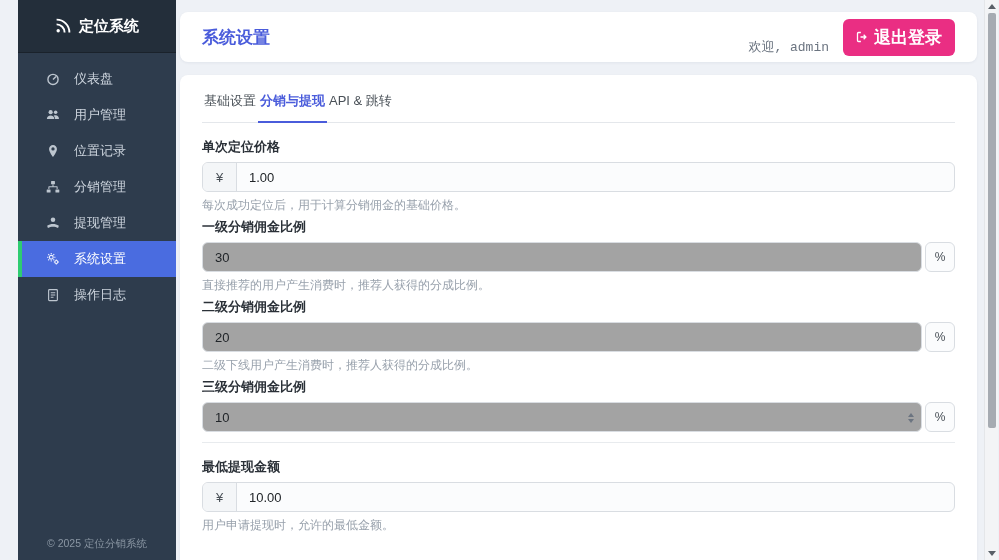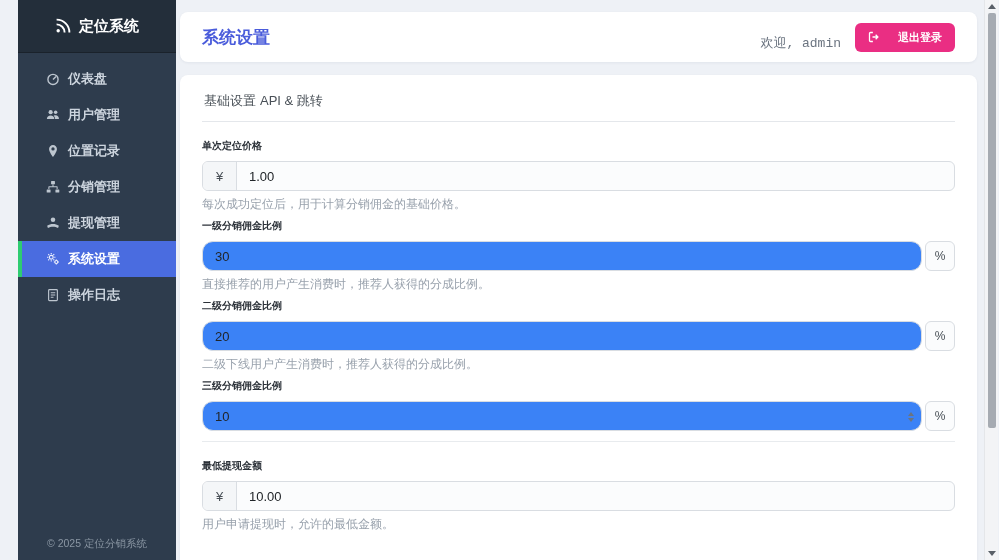--- a/index.html
+++ b/index.html
@@ -6,58 +6,58 @@
   html,body { width:999px; height:560px; overflow:hidden; background:#eef1f6;
               font-family:"Liberation Sans","DejaVu Sans",sans-serif; }
 
   
   .sidebar { position:absolute; left:18px; top:0; width:158px; height:560px;
              background:#2e3c4d; color:#cdd5de; z-index:2; }
   .logo { height:53px; background:#232e3a; display:flex; align-items:center; justify-content:center;
           gap:8px; color:#fff; font-size:15px; font-weight:700; border-bottom:1px solid rgba(0,0,0,.25); }
   .logo svg { width:16px; height:16px; }
   .nav { padding-top:8px; }
-  .nav-item { height:36px; display:flex; align-items:center; gap:8px; padding-left:24px;
-              font-size:13px; cursor:pointer; border-left:4px solid transparent;font-weight:bold; }
+  .nav-item { height:36px; display:flex; align-items:center; gap:14px; padding-left:24px;
+              font-size:13px; cursor:pointer; border-left:4px solid transparent; }
   .nav-item svg { width:14px; height:14px; flex:0 0 14px; opacity:.9; }
   .nav-item.active { background:#4a6ce0; color:#fff; border-left-color:#2ecc71; }
   .sidebar-footer { position:absolute; bottom:9px; width:100%; text-align:center;
                     font-size:10.5px; color:#8a96a3; }
 
   
   .main { position:absolute; left:180px; right:22px; top:0; }
   .card { background:#fff; border-radius:8px; box-shadow:0 1px 3px rgba(20,30,60,.06); }
   .header-card { margin-top:12px; height:50px; display:flex; align-items:center;
                  justify-content:space-between; padding:0 22px; }
   .page-title { font-size:17px; font-weight:700; color:#4a5cdb; }
   .header-right { display:flex; align-items:flex-end; gap:14px;font-family:Liberation Mono, monospace; }
   .welcome { font-size:13px; color:#6b7480; }
-  .logout-btn { display:flex; align-items:center; gap:18px; background:#ea2e83; color:#fff;
-                border:none; border-radius:6px; padding:7px 13px; font-size:11px; font-weight:700;
+  .logout-btn { display:flex; align-items:center; gap:6px; background:#ea2e83; color:#fff;
+                border:none; border-radius:6px; padding:7px 13px; font-size:17px; font-weight:700;
                 cursor:pointer; font-family:inherit; }
   .logout-btn svg { width:12px; height:12px; }
 
   .content-card { margin-top:13px; padding:14px 22px 20px; height:620px;
                   border-bottom-left-radius:0; border-bottom-right-radius:0; }
   .tabs { display:flex; border-bottom:1px solid #e4e7eb; }
   .tab { font-size:13px; color:#495057; padding:3px 2px 11px; cursor:pointer; }
   .tab.active { color:#4a5cdb; font-weight:700; border-bottom:2px solid #4a5cdb; margin-bottom:-1px; }
 
   .form { padding-top:16px; }
   .field { margin-bottom:6px; }
-  .field-label { font-size:10px; font-weight:700; color:#2b3138; line-height:16px; margin-bottom:7px; }
+  .field-label { font-size:13px; font-weight:700; color:#2b3138; line-height:16px; margin-bottom:7px; }
   .input-row { display:flex; align-items:stretch; }
   .igroup { flex:1; display:flex; height:30px; border:1px solid #d9dde2; border-radius:6px;
             overflow:hidden; background:#fbfcfd; }
   .iprefix { width:34px; background:#f4f6f8; border-right:1px solid #d9dde2; display:flex;
              align-items:center; justify-content:center; font-size:13px; color:#495057; }
   .igroup input, .plain-wrap input { flex:1; border:none; outline:none; background:transparent;
              padding:0 12px; font-size:13px; color:#212529; font-family:inherit; width:100%; }
-  .plain-wrap { flex:1; position:relative; height:30px; border:1px solid #d9dde2; border-radius:11px;
-                background:#3b82f6; display:flex; }
+  .plain-wrap { flex:1; position:relative; height:30px; border:1px solid #d9dde2; border-radius:6px;
+                background:#a3a3a3; display:flex; }
   .isuffix { width:30px; height:30px; margin-left:3px; border:1px solid #d9dde2; border-radius:6px;
              background:#fbfcfd; display:flex; align-items:center; justify-content:center;
              font-size:12px; color:#495057; }
   .help { font-size:12px; color:#98a1ac; margin-top:6px; line-height:15px; }
   .spinner { position:absolute; right:7px; top:0; height:30px; display:flex; flex-direction:column;
              justify-content:center; gap:2px; cursor:pointer; }
   .spinner i { display:block; width:0; height:0; border-left:3.5px solid transparent;
                border-right:3.5px solid transparent; }
   .spinner .up { border-bottom:4px solid #6b7480; }
   .spinner .down { border-top:4px solid #6b7480; }
@@ -155,20 +155,21 @@
           <path d="M10.2 5l3 3-3 3M13 8H6"></path>
         </svg>
         <span>退出登录</span>
       </button>
     </div>
   </div>
 
   <div class="card content-card">
     <div class="tabs">
       <div class="tab">基础设置</div>
+      <div class="tab active">分销与提现</div>
       <div class="tab">API &amp; 跳转</div>
     </div>
 
     <div class="form">
 
       <div class="field">
         <div class="field-label">单次定位价格</div>
         <div class="input-row">
           <div class="igroup">
             <span class="iprefix">¥</span>

